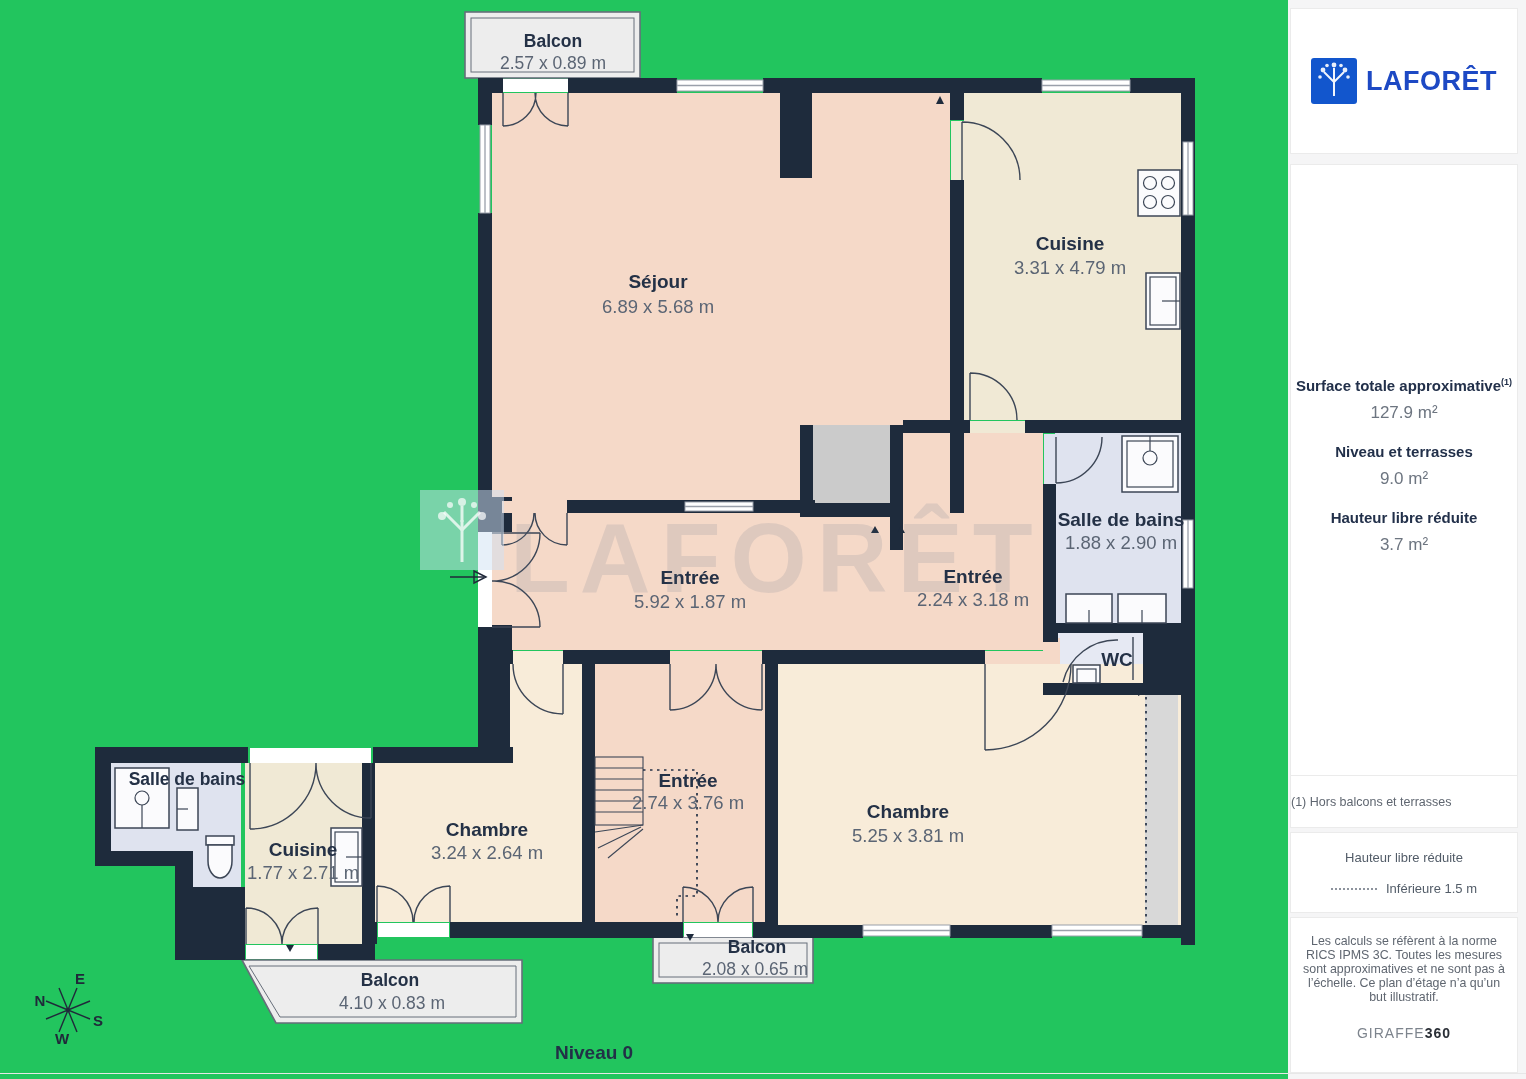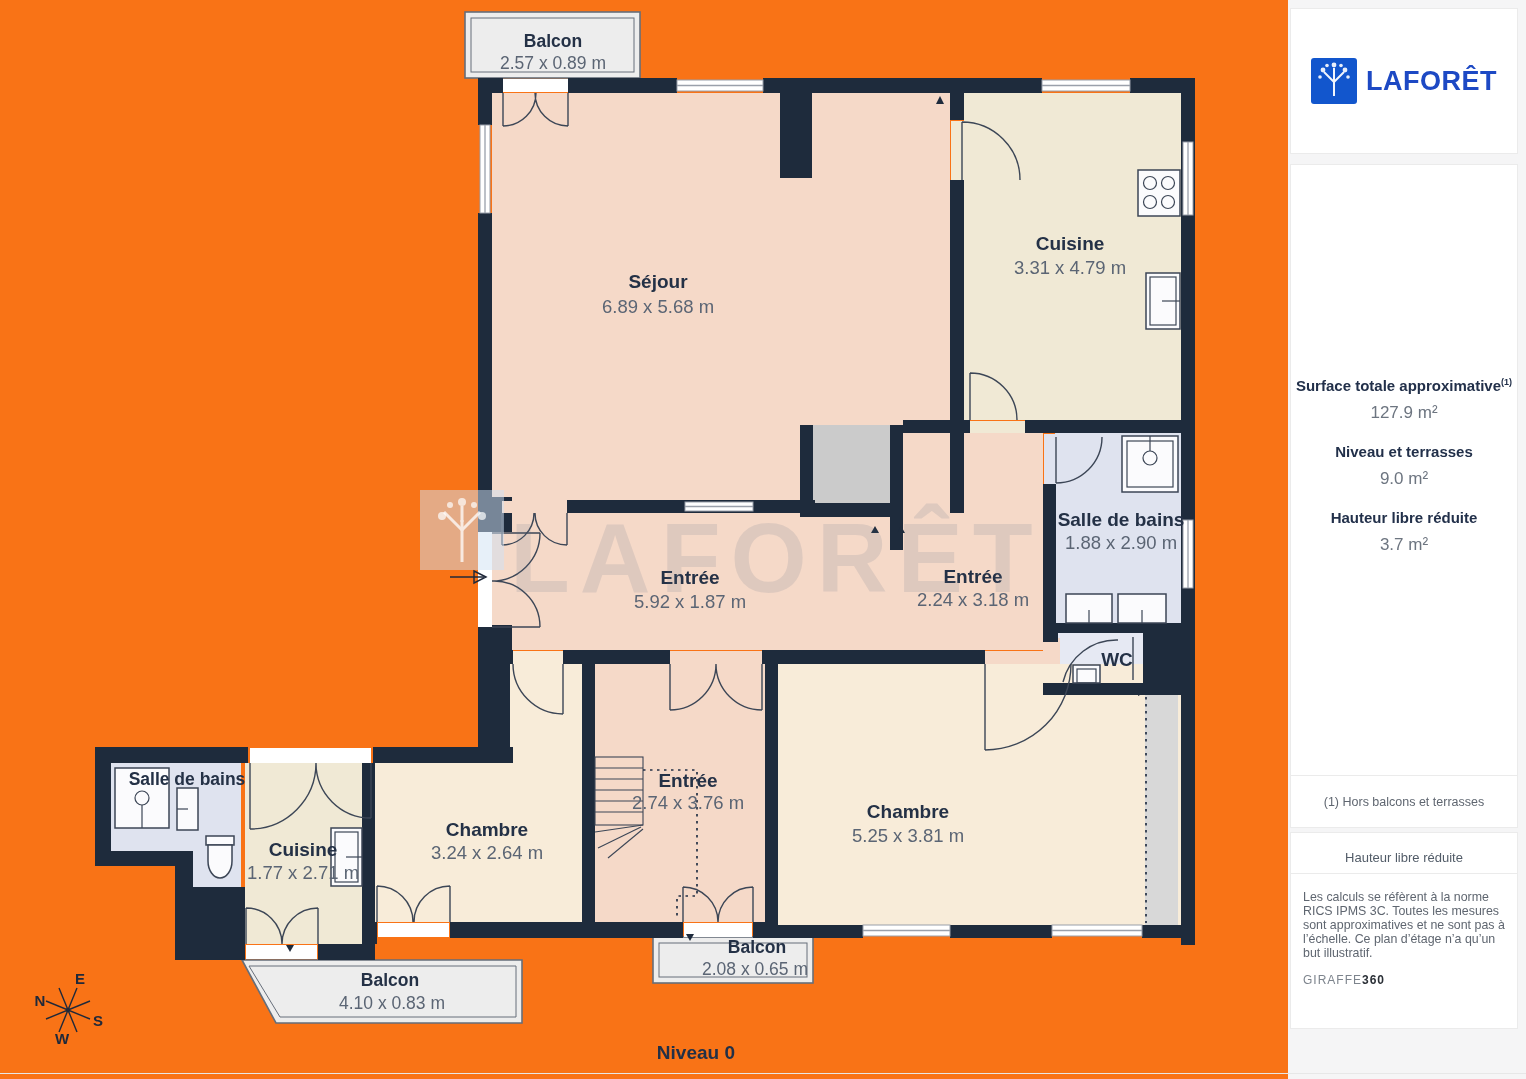--- a/index.html
+++ b/index.html
@@ -4,21 +4,21 @@
 <style>
   :root{
     --wall:#1e2b3c; --ink:#243146; --dim:#5b6574;
     --room_pink:#f5d9c8; --room_cream:#f0e9d5; --room_cream2:#f8ecd9;
     --room_blue:#dfe3ef; --balcony:#ededed; --balcony_edge:#666e7a;
     --void:#cbcbcb; --strip:#d8d8d8; --line:#3c4656; --win:#9aa0aa;
     --brand:#1d49c4; --brand_sq:#1256cd;
   }
   *{margin:0;padding:0;box-sizing:border-box}
   html,body{width:1526px;height:1079px;background:#fff;font-family:"Liberation Sans",sans-serif;overflow:hidden}
-  .stage{position:relative;width:1526px;height:1079px;background:#f97316}
+  .stage{position:relative;width:1526px;height:1079px;background:#22c55e}
   svg text{user-select:none}
   .wall{fill:var(--wall)}
   .pink{fill:var(--room_pink)} .cream{fill:var(--room_cream)} .cream2{fill:var(--room_cream2)}
   .blue{fill:var(--room_blue)} .blue2{fill:#e6e9f3}
   .voidf{fill:var(--void)} .stripf{fill:var(--strip)}
   .balc{fill:var(--balcony);stroke:var(--balcony_edge);stroke-width:1.6}
   .balci{fill:none;stroke:var(--balcony_edge);stroke-width:1}
   .door{stroke:var(--line);fill:none;stroke-width:1.4}
   .win{fill:#fff;stroke:var(--win);stroke-width:1}
   .winl{stroke:var(--win);stroke-width:1.3}
@@ -37,32 +37,32 @@
   .sidebar-bg{position:absolute;left:1288px;top:0;width:238px;height:1079px;background:#f5f5f6}
   .card{position:absolute;left:1290px;width:228px;background:#fff;border:1px solid #ebebeb}
   .logo-card{top:8px;height:146px;display:flex;align-items:center;justify-content:center}
   .logo{display:flex;align-items:center;gap:9px}
   .logo-word{color:var(--brand);font-weight:bold;font-size:27px;letter-spacing:.5px}
   .info-card{top:164px;height:612px}
   .info-inner{padding-top:212px;text-align:center}
   .stat-label{font-weight:bold;font-size:15px;color:#22304a}
   .stat-label sup{font-size:9px}
   .stat-value{font-size:17px;color:#6d7580;margin:9px 0 20px}
-  .note-card{top:775px;height:53px;display:flex;align-items:center;justify-content:center}
+  .note-card{top:775px;height:53px;display:flex;align-items:center;justify-content:flex-start}
   .note-text{font-size:12.5px;color:#5f6670}
   .legend-card{top:832px;height:81px;text-align:center;padding-top:17px}
   .legend-title{font-size:13px;color:#525c68}
   .legend-row{margin-top:16px;font-size:13px;color:#525c68;display:flex;align-items:center;justify-content:center;gap:9px}
   .dotted-sample{display:inline-block;width:46px;border-top:2px dotted #8d939d;height:0}
-  .legal-card{top:873px;height:156px;text-align:left;padding:17px 12px 0}
+  .legal-card{top:917px;height:156px;text-align:center;padding:17px 12px 0}
   .legal-text{font-size:12.4px;line-height:1.12;color:#5f6670}
-  .brand-row{margin-top:13px;font-size:12px;letter-spacing:1px}
+  .brand-row{margin-top:21px;font-size:14px;letter-spacing:1px}
   .brand-name{color:#7d848d}
   .brand-suffix{color:#2a2f36;font-weight:bold}
-  .level-label{position:absolute;left:555px;top:1042px;width:180px;text-align:right;font-weight:bold;font-size:19px;color:#223047}
+  .level-label{position:absolute;left:555px;top:1042px;width:180px;text-align:left;font-weight:bold;font-size:19px;color:#223047}
   .bottom-line{position:absolute;left:0;top:1073px;width:1526px;height:1px;background:#e7e7e7}
 </style>
 </head>
 <body>
 
 <div class="stage">
 
 <svg width="1526" height="1079" viewBox="0 0 1526 1079">
 
   <g>

